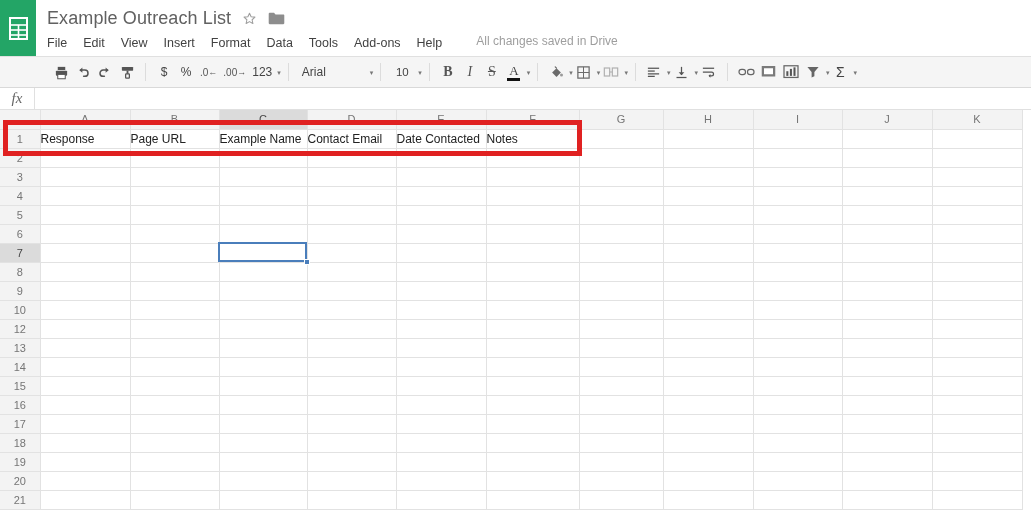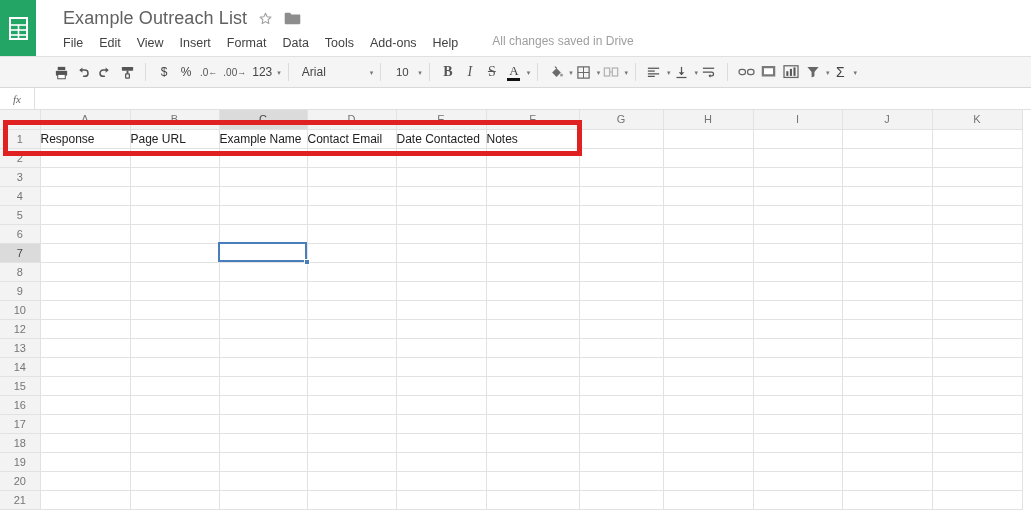--- a/index.html
+++ b/index.html
@@ -29,21 +29,21 @@
   }
   .logo-box {
     width: 36px; height: 56px;
     background: #23a566;
     display: flex; align-items: center; justify-content: center;
     flex: 0 0 36px;
   }
   .logo-glyph { display:block; }
   .header-right {
     flex: 1 1 auto;
-    padding-left: 27px;
+    padding-left: 11px;
     padding-top: 5px;
   }
   .title-row {
     display: flex; align-items: center;
     height: 26px;
   }
   .doc-title {
     font-size: 18px;
     color: #616161;
     font-weight: 400;
@@ -150,21 +150,21 @@
     align-items: center;
   }
   .name-box {
     width: 35px;
     height: 22px;
     display: flex;
     align-items: center;
     justify-content: center;
     font-style: italic;
     font-family: "Liberation Serif", serif;
-    font-size: 11px;
+    font-size: 15px;
     color: #666;
     border-right: 1px solid #e0e0e0;
     cursor: text;
   }
   .formula-input {
     flex: 1 1 auto;
     height: 22px;
     font-size: 12px;
     color: #222;
     padding-left: 8px;

